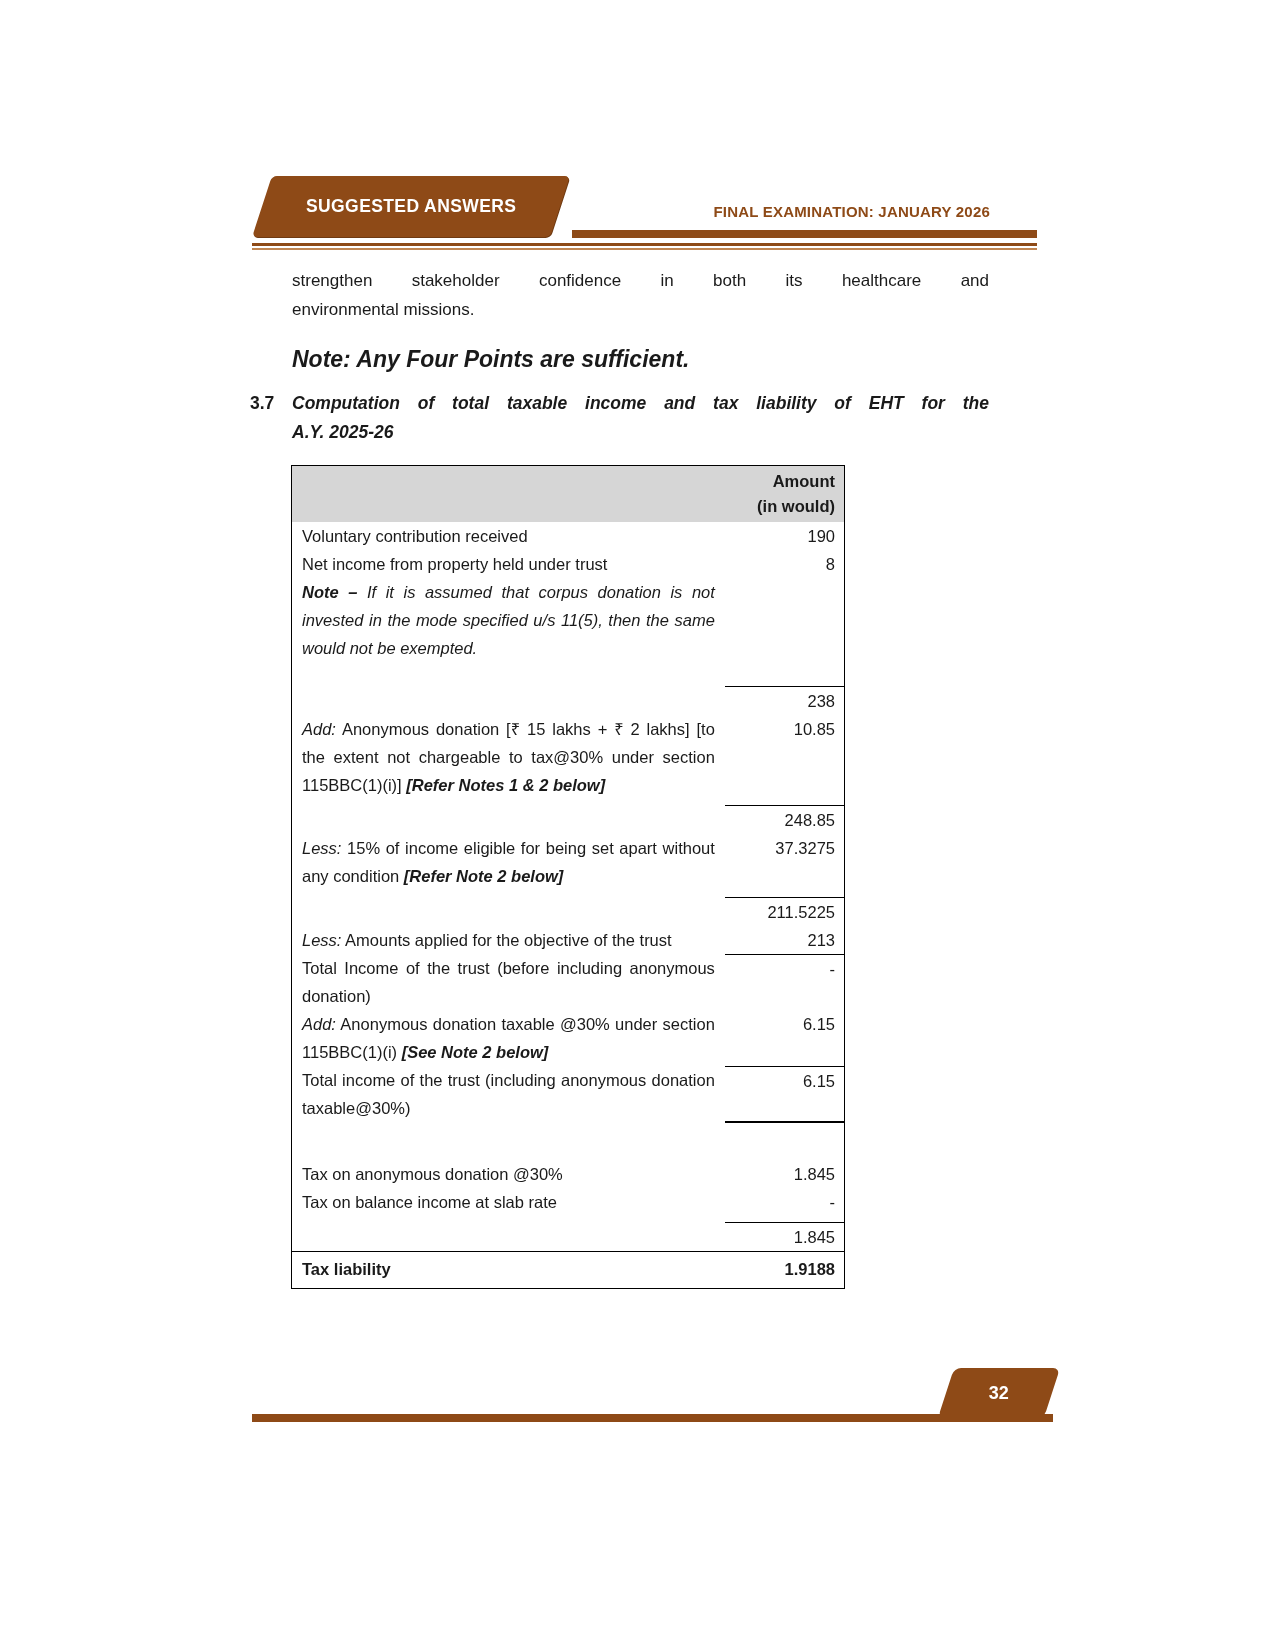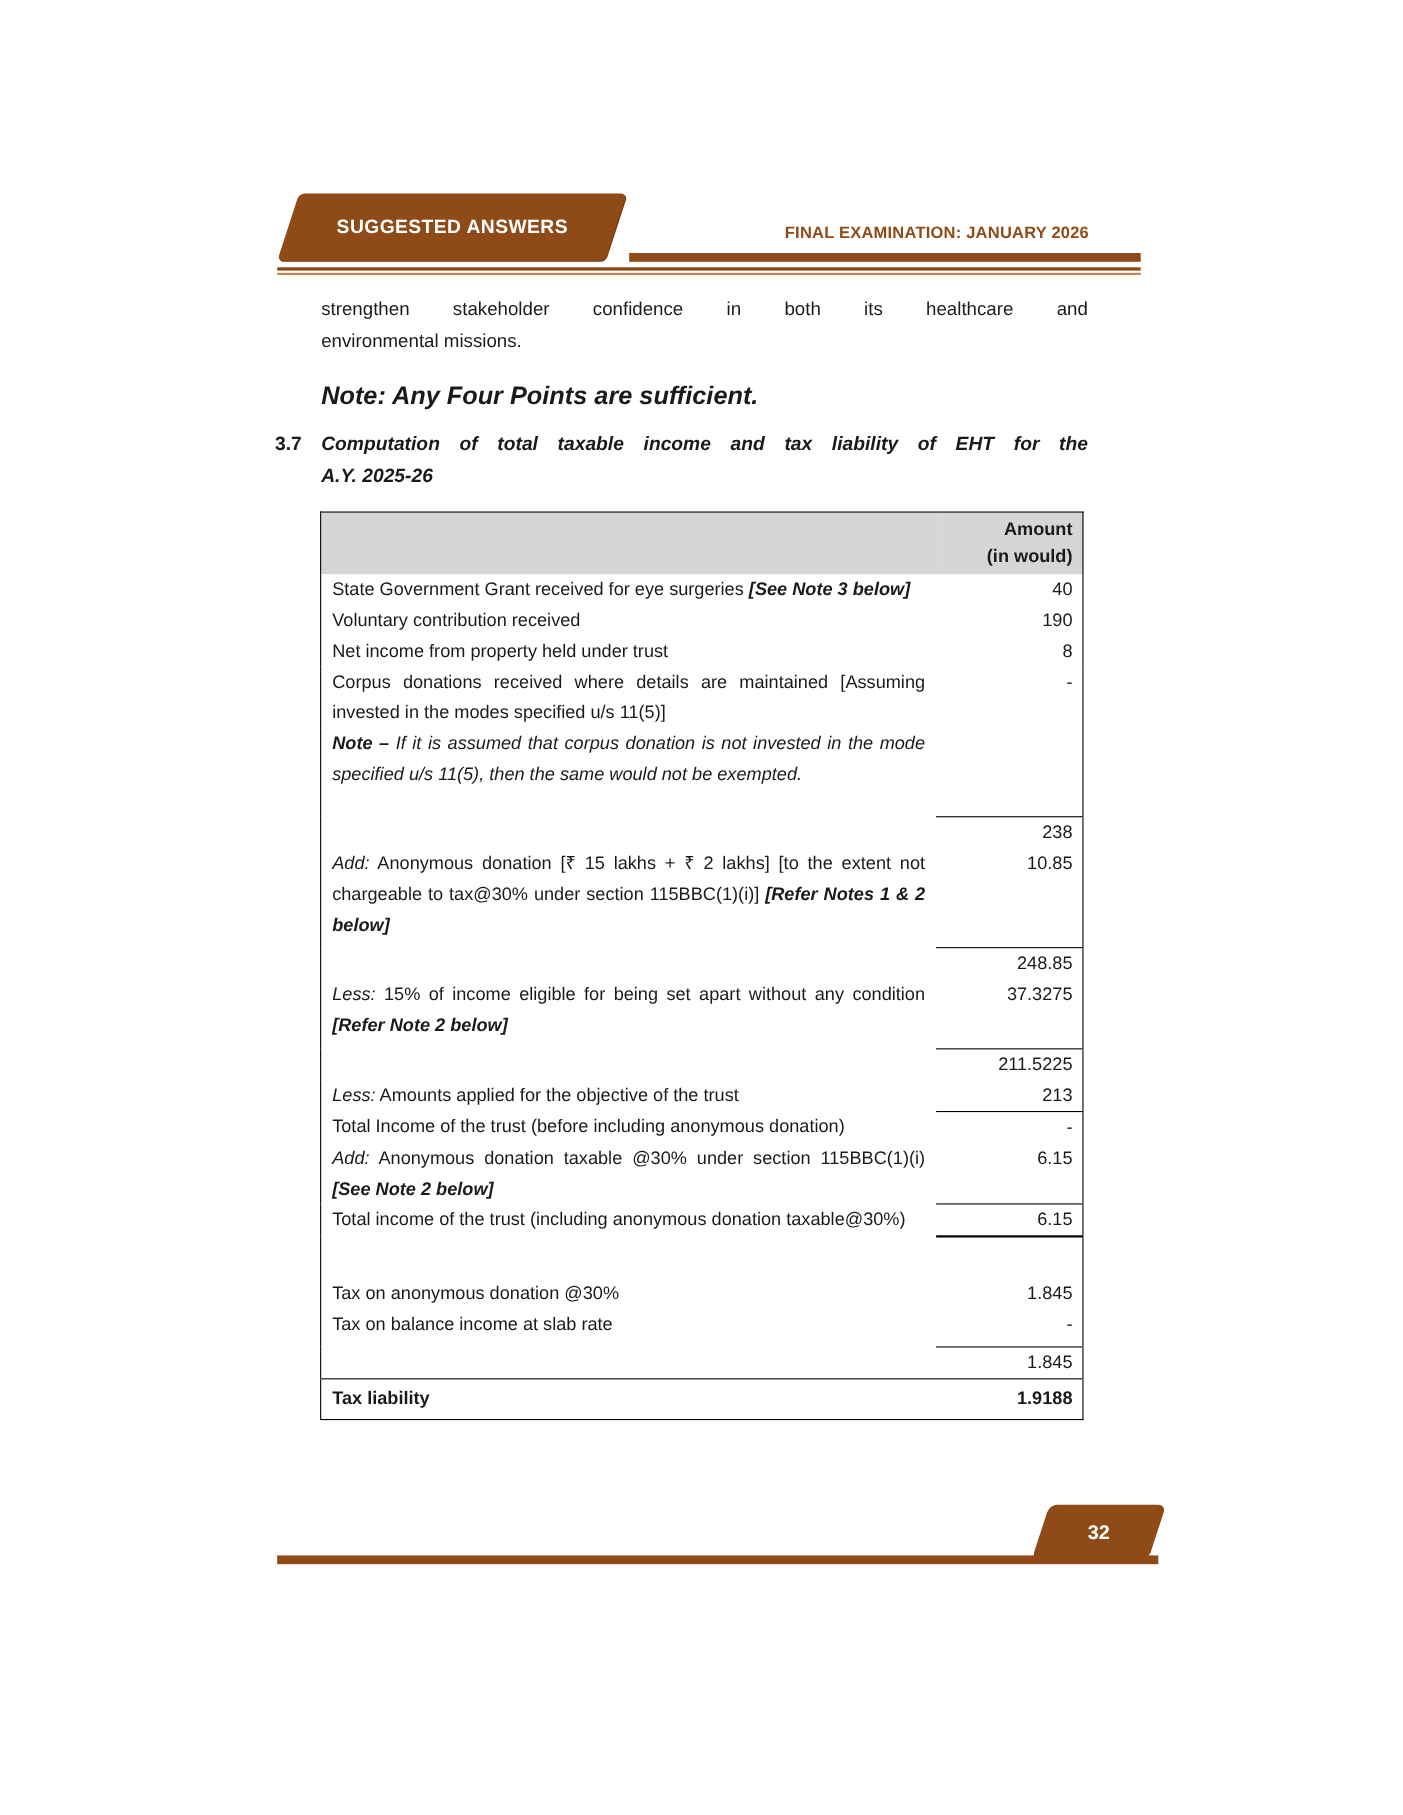--- a/index.html
+++ b/index.html
@@ -37,21 +37,21 @@
   .para{margin:0 0 0 42px;width:697px;font-size:17px;line-height:29px;text-align:justify;}
   .para.spread{text-align-last:justify;}
   .note-line{margin:22px 0 0 42px;width:697px;font-weight:700;font-style:italic;font-size:23px;}
   .section{display:flex;margin-top:16px;font-weight:700;font-size:17.5px;line-height:29px;}
   .section .num{width:42px;flex:0 0 42px;}
   .section .ttl{width:697px;font-style:italic;}
   .section .ttl .l1{text-align:justify;text-align-last:justify;}
 
   
   table.comp{
-    margin:18px 0 0 41px;width:694px;
+    margin:18px 0 0 41px;width:554px;
     border-collapse:collapse;
     font-size:16.5px;line-height:28px;padding-left:45px;
   }
   table.comp, table.comp th, table.comp td{border:0 solid #000;}
   table.comp{border:1.6px solid #000;}
   th.blank, td.desc{border-right:1.6px solid #000;}
   thead th{
     background:#D6D6D6;height:54px;
     border-bottom:2px solid #000;
     font-size:16.5px;line-height:25px;vertical-align:middle;
@@ -111,34 +111,26 @@
         <tr>
           <th class="blank"></th>
           <th class="amth">
             <div>Amount</div>
             <div>(in would)</div>
           </th>
         </tr>
       </thead>
       <tbody id="comp-body">
           <tr>
-            <td class="desc"><span class="s-n">State Government Grant received for eye surgeries </span><span class="s-bi">[See Note 3 below]</span></td>
-            <td class="amt">40</td>
-          </tr>
-          <tr>
             <td class="desc"><span class="s-n">Voluntary contribution received</span></td>
             <td class="amt">190</td>
           </tr>
           <tr>
             <td class="desc"><span class="s-n">Net income from property held under trust</span></td>
             <td class="amt">8</td>
-          </tr>
-          <tr>
-            <td class="desc"><span class="s-n">Corpus donations received where details are maintained [Assuming invested in the modes specified u/s 11(5)]</span></td>
-            <td class="amt">-</td>
           </tr>
           <tr>
             <td class="desc" style="padding-bottom: 24px;"><span class="s-bi">Note – </span><span class="s-i">If it is assumed that corpus donation is not invested in the mode specified u/s 11(5), then the same would not be exempted.</span></td>
             <td class="amt"></td>
           </tr>
           <tr class="bt">
             <td class="desc"></td>
             <td class="amt">238</td>
           </tr>
           <tr>

